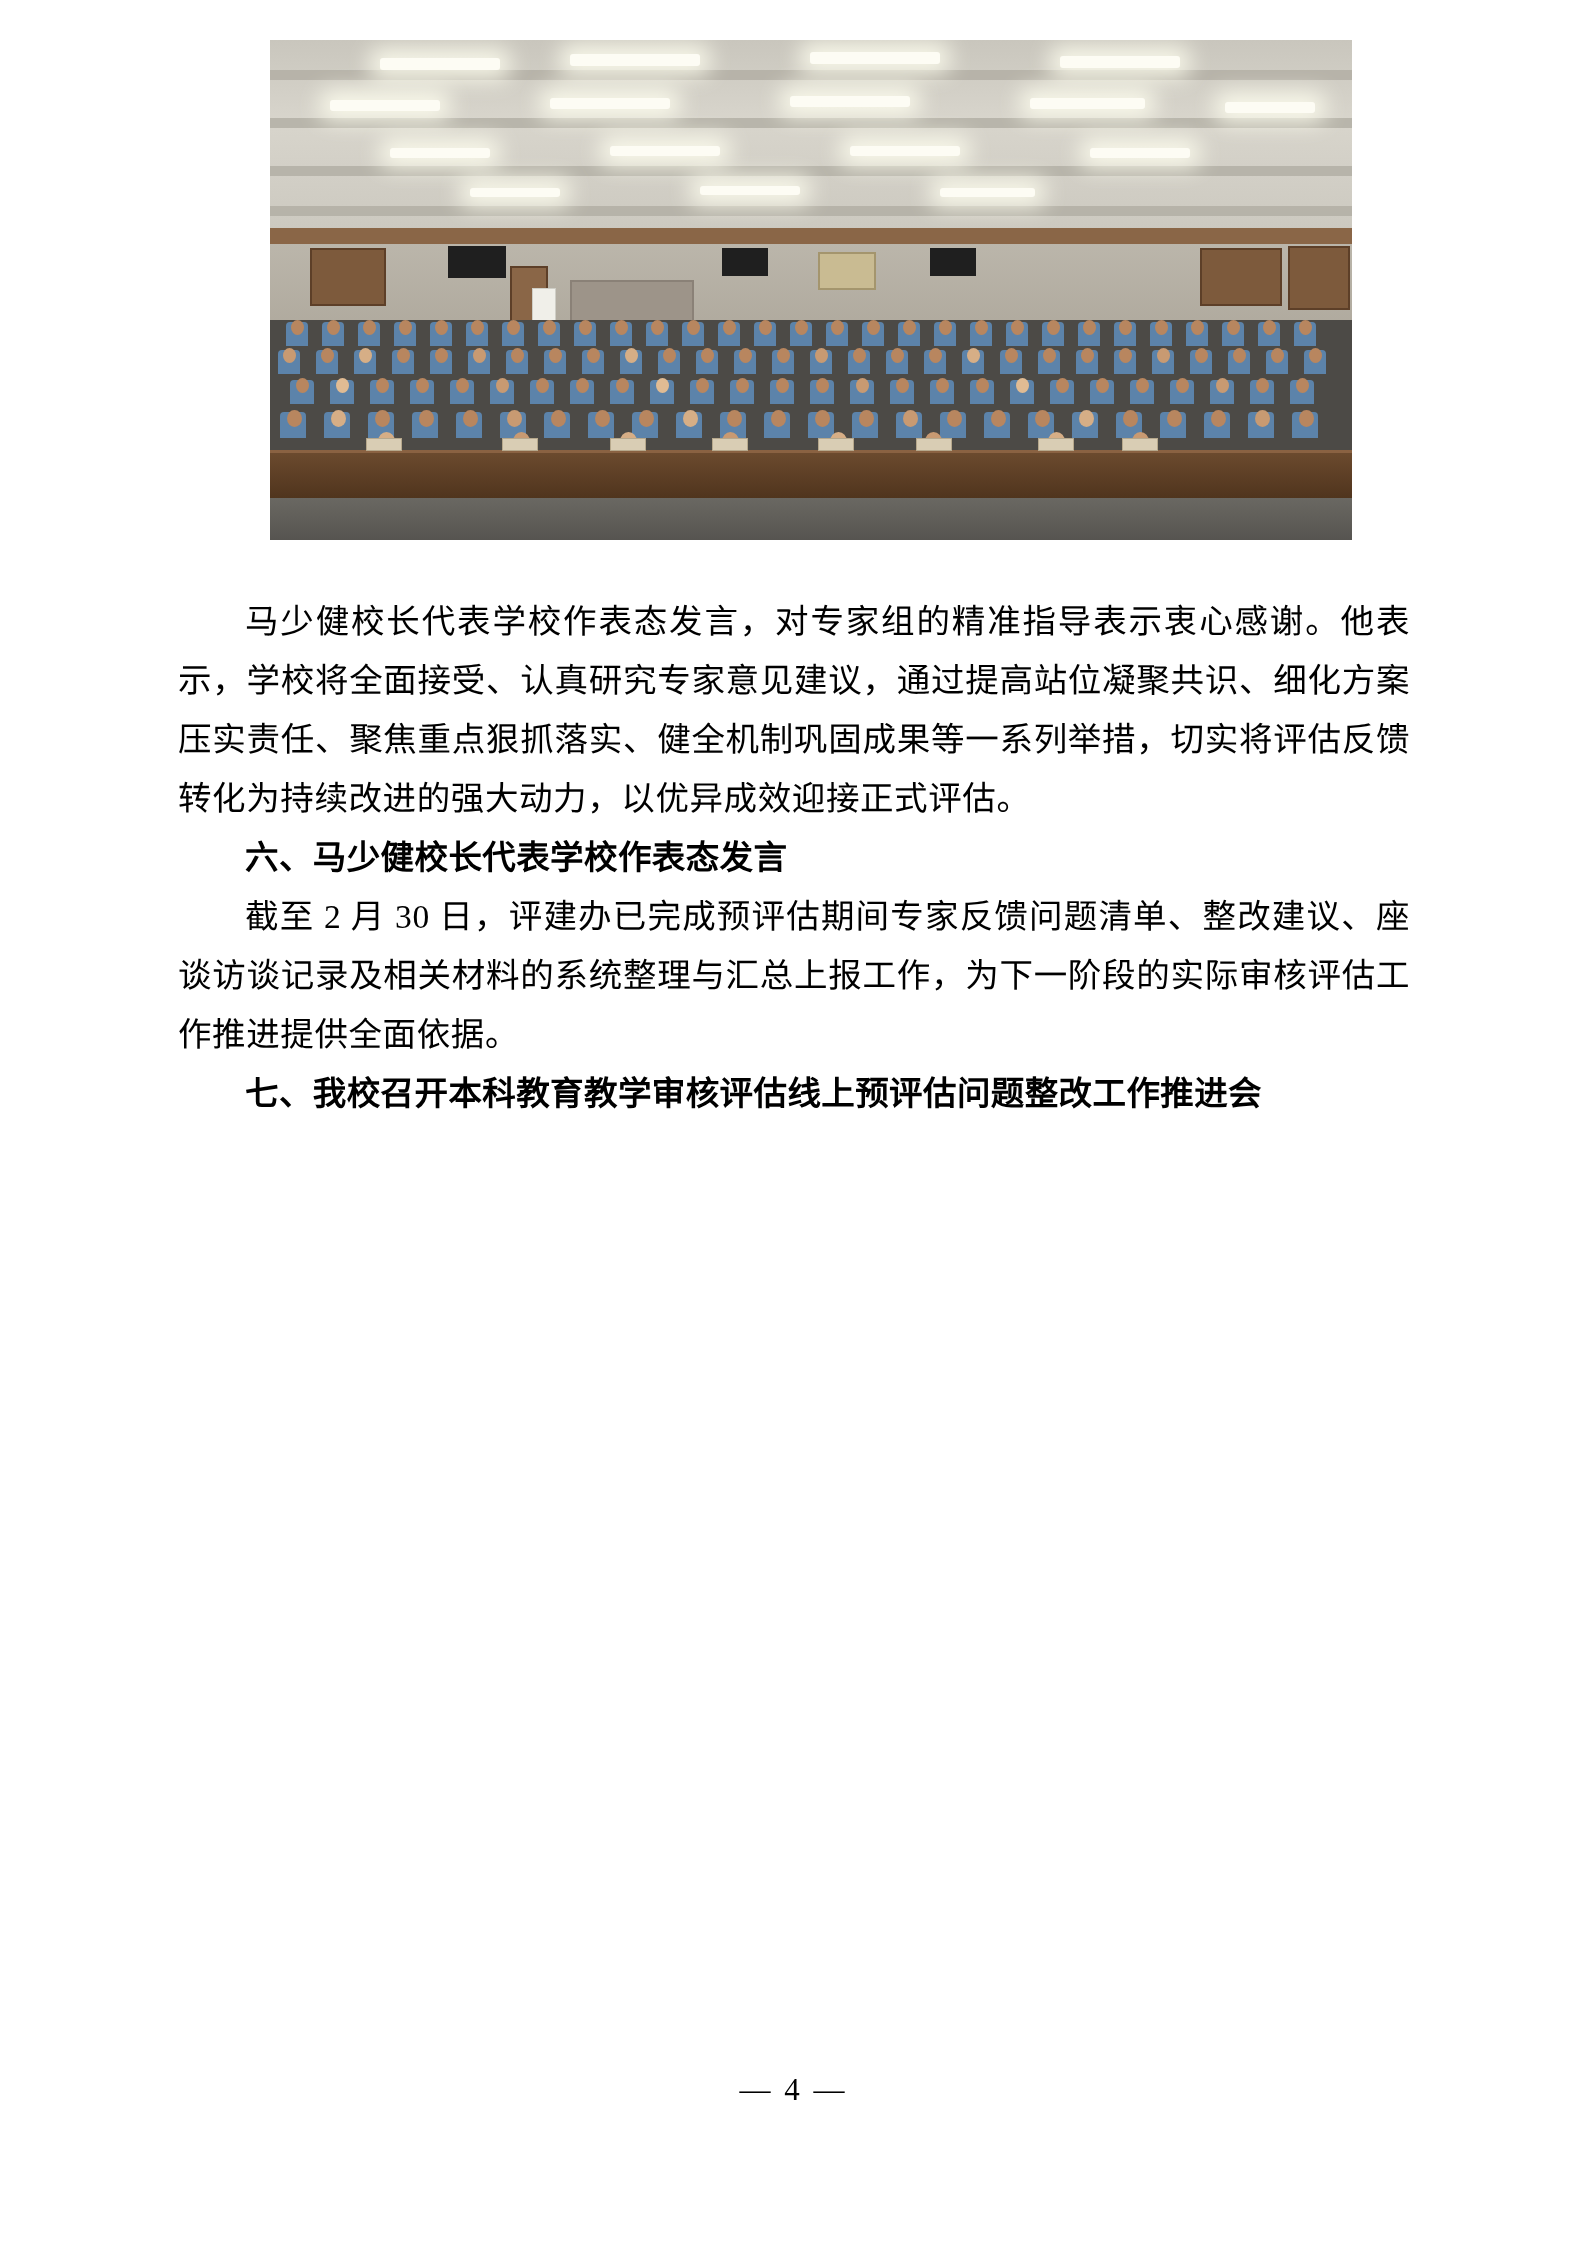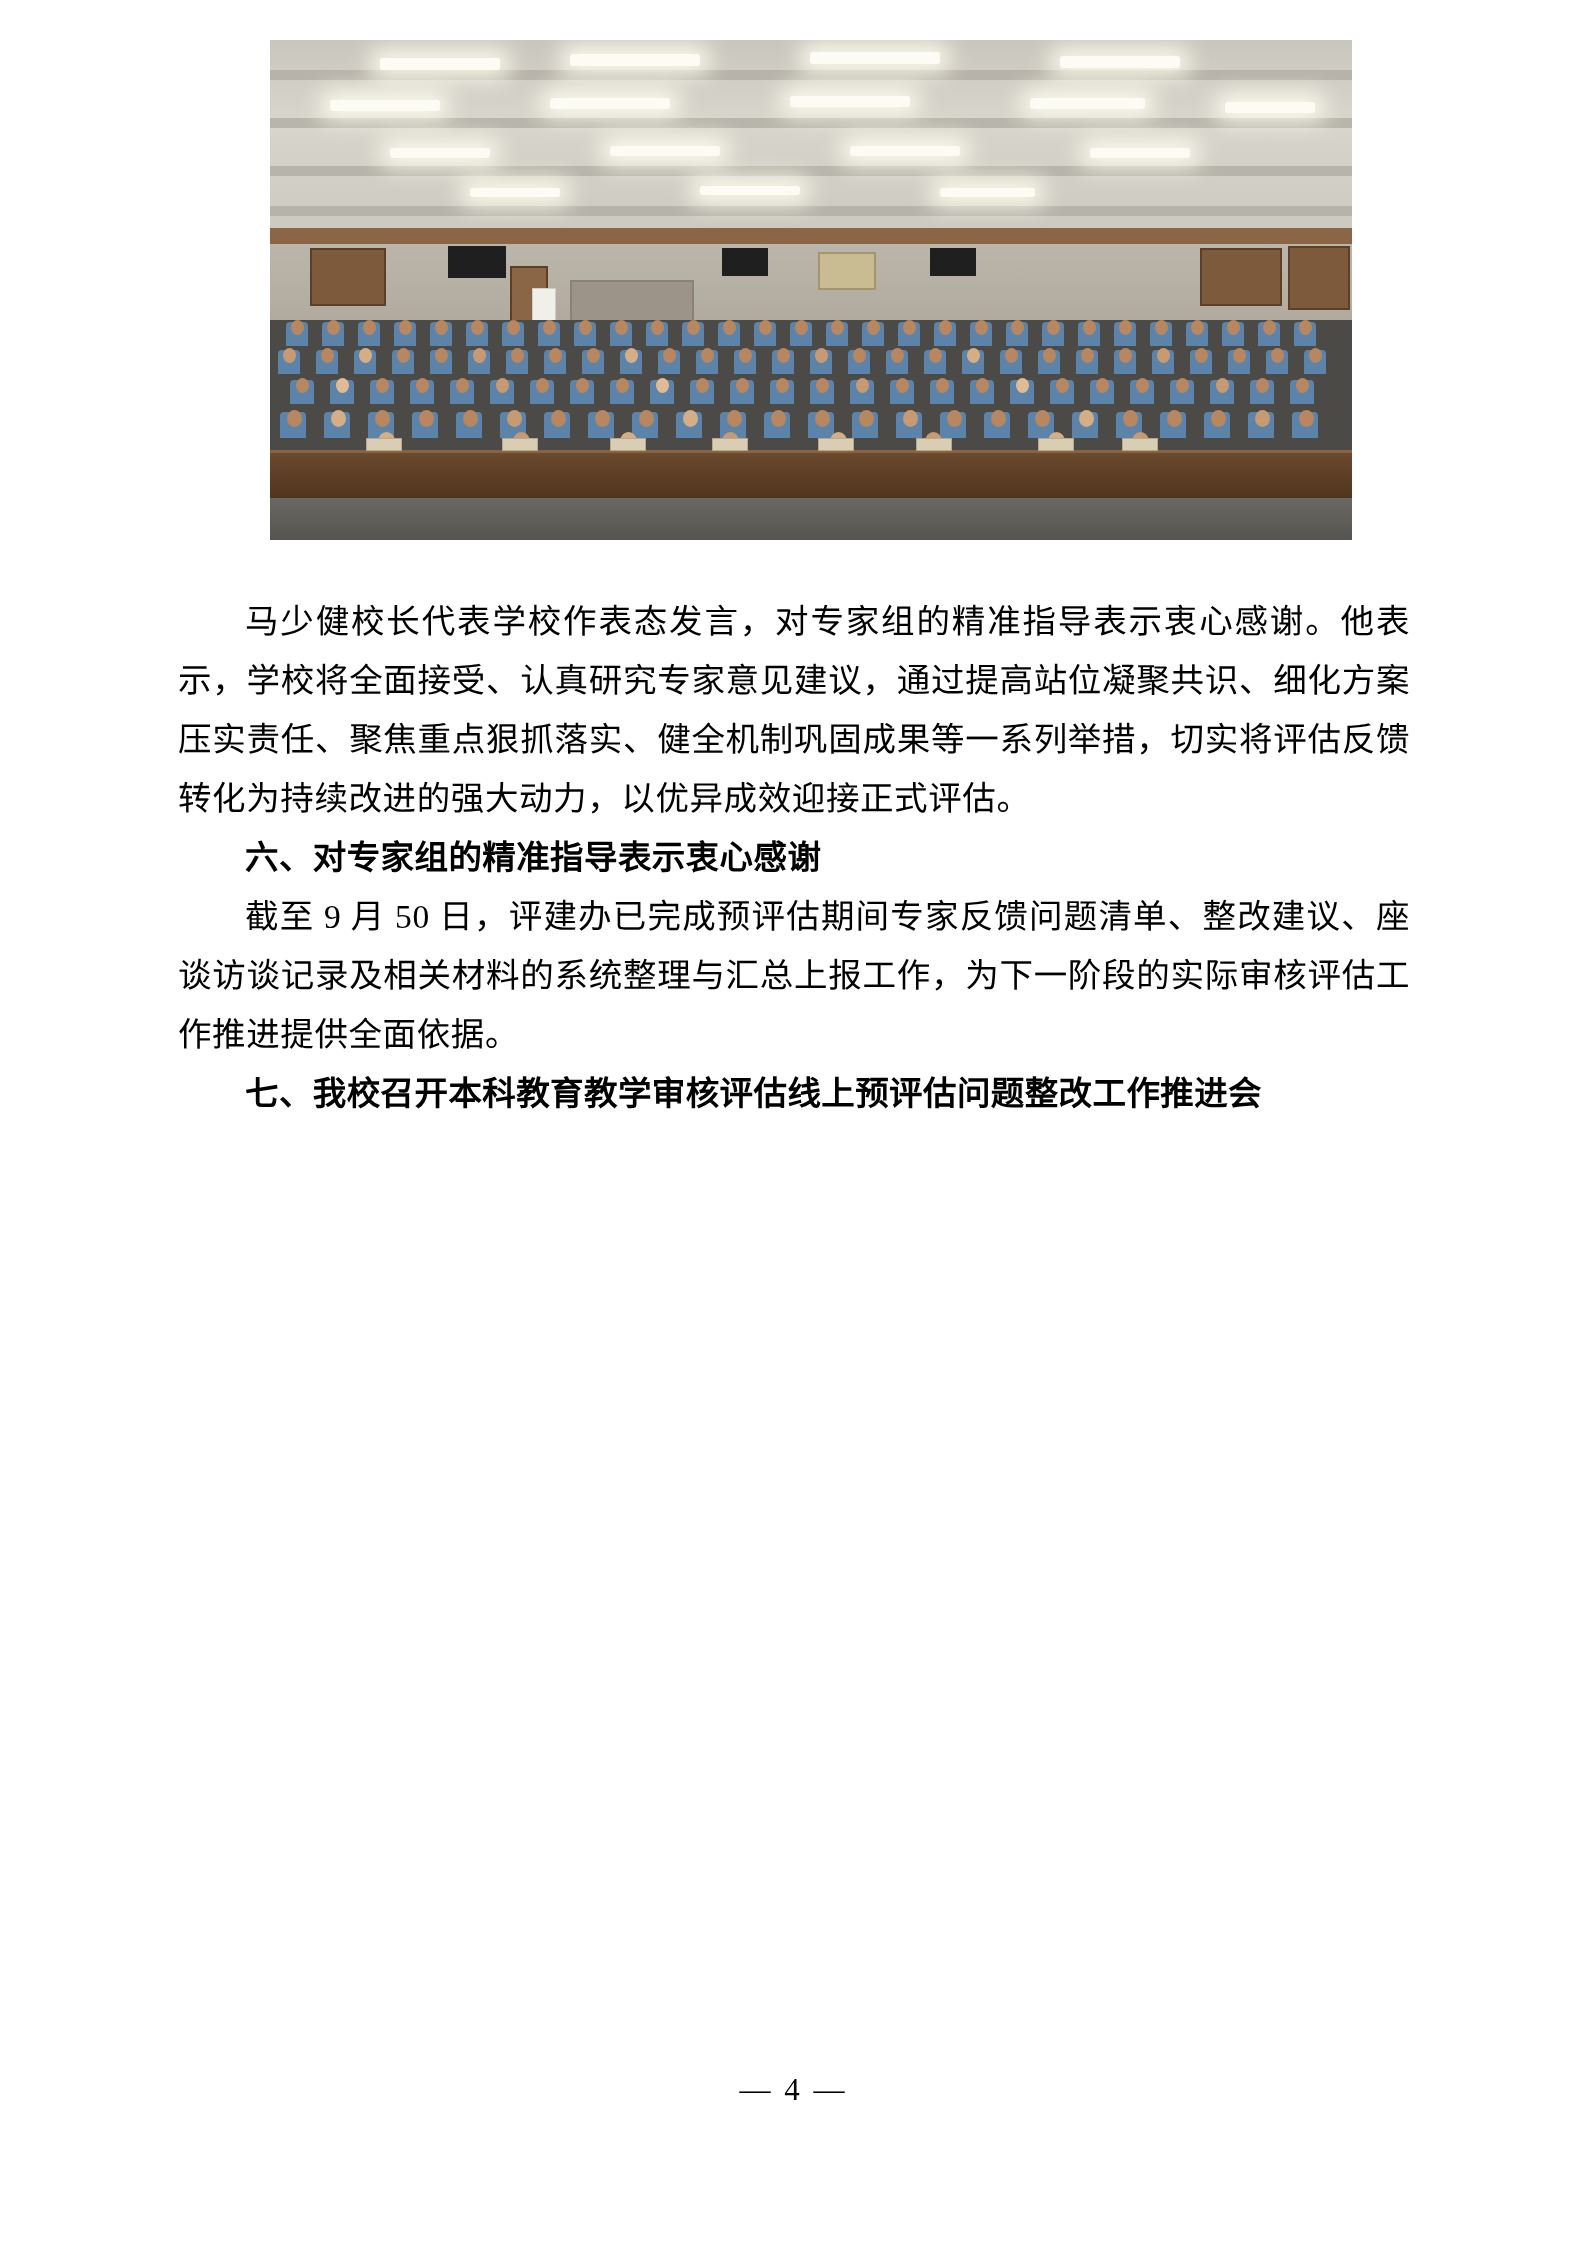--- a/index.html
+++ b/index.html
@@ -470,23 +470,23 @@
         <div class="nameplate" style="left:852px;top:398px;"></div>
 
         <div class="floor"></div>
       </div>
     </div>
 
     <div class="body-text">
 
       <p class="para">马少健校长代表学校作表态发言，对专家组的精准指导表示衷心感谢。他表示，学校将全面接受、认真研究专家意见建议，通过提高站位凝聚共识、细化方案压实责任、聚焦重点狠抓落实、健全机制巩固成果等一系列举措，切实将评估反馈转化为持续改进的强大动力，以优异成效迎接正式评估。</p>
 
-      <h2 class="heading">六、对专家组的精准指导表示衷心感谢</h2>
-
-      <p class="para">截至 9 月 50 日，评建办已完成预评估期间专家反馈问题清单、整改建议、座谈访谈记录及相关材料的系统整理与汇总上报工作，为下一阶段的实际审核评估工作推进提供全面依据。</p>
+      <h2 class="heading">六、马少健校长代表学校作表态发言</h2>
+
+      <p class="para">截至 2 月 30 日，评建办已完成预评估期间专家反馈问题清单、整改建议、座谈访谈记录及相关材料的系统整理与汇总上报工作，为下一阶段的实际审核评估工作推进提供全面依据。</p>
 
       <h2 class="heading">七、我校召开本科教育教学审核评估线上预评估问题整改工作推进会</h2>
 
 
     </div>
   </div>
 
   <div class="footer">— 4 —</div>
 </div>
 

